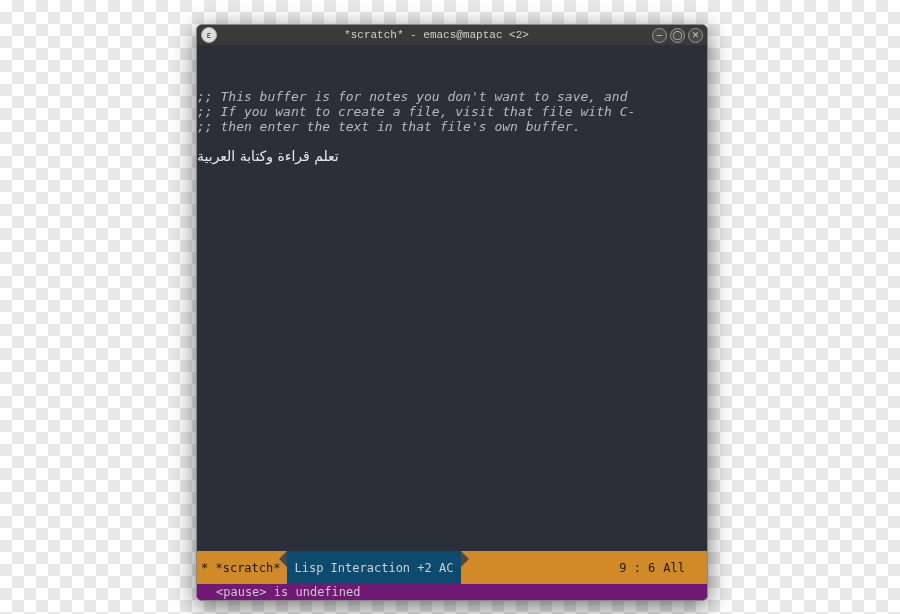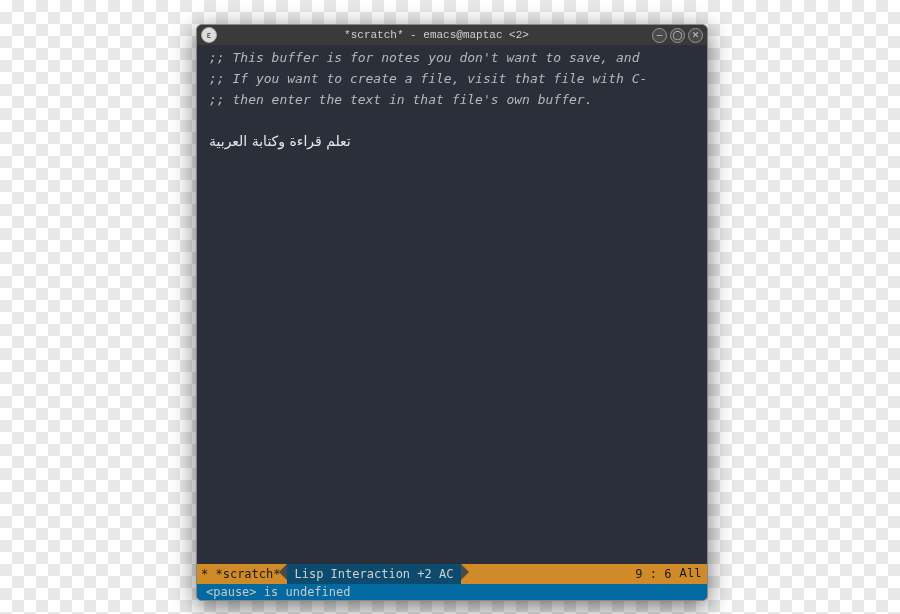--- a/index.html
+++ b/index.html
@@ -85,42 +85,43 @@
   .titlebar .winbtn span {
     font-size: 9px;
     color: #ccc;
     line-height: 1;
   }
   .editor {
     flex: 1;
     background: #2a2f3a;
     color: #dcdcdc;
     font-size: 13px;
-    line-height: 21px;
-    padding: 2px 12px;
+    line-height: 15px;
+    padding: 2px 0;
     overflow: hidden;
     position: relative;
     white-space: pre;
+    margin-top: 42px;
   }
   .editor .comment {
     color: #b8b8b8;
     font-style: italic;
   }
   .editor .arabic-line {
     direction: rtl;
     text-align: left;
     unicode-bidi: bidi-override;
     font-style: normal;
     color: #e8e8e8;
     font-family: "DejaVu Sans", "Noto Sans Arabic", sans-serif;
     font-size: 14px;
     display: inline-block;
   }
   .modeline {
-    height: 20px;
+    height: 33px;
     background: #d18a28;
     display: flex;
     align-items: center;
     color: #1a1a1a;
     font-size: 12px;
     line-height: 16px;
     flex-shrink: 0;
     position: relative;
   }
   .modeline .ml-left {
@@ -151,28 +152,28 @@
     content: "";
     position: absolute;
     right: -8px;
     top: 0;
     border-top: 8px solid transparent;
     border-bottom: 8px solid transparent;
     border-left: 8px solid #4a4a4a;
   }
   .modeline .ml-spacer { flex: 1; }
   .modeline .ml-pos { padding: 0 8px; white-space: pre; }
-  .modeline .ml-all { padding-right: 6px; white-space: pre; font-family: Liberation Mono, monospace; }
+  .modeline .ml-all { padding-right: 22px; white-space: pre; }
   .echo {
     height: 16px;
-    background: #0369a1;
+    background: #701a75;
     color: #c8c8c8;
     font-size: 12px;
     line-height: 16px;
-    padding-left: 9px;
+    padding-left: 19px;
     flex-shrink: 0;
     white-space: pre;
   }
 </style>
 </head>
 <body>
 
 <div class="window">
 
   <div class="titlebar">

